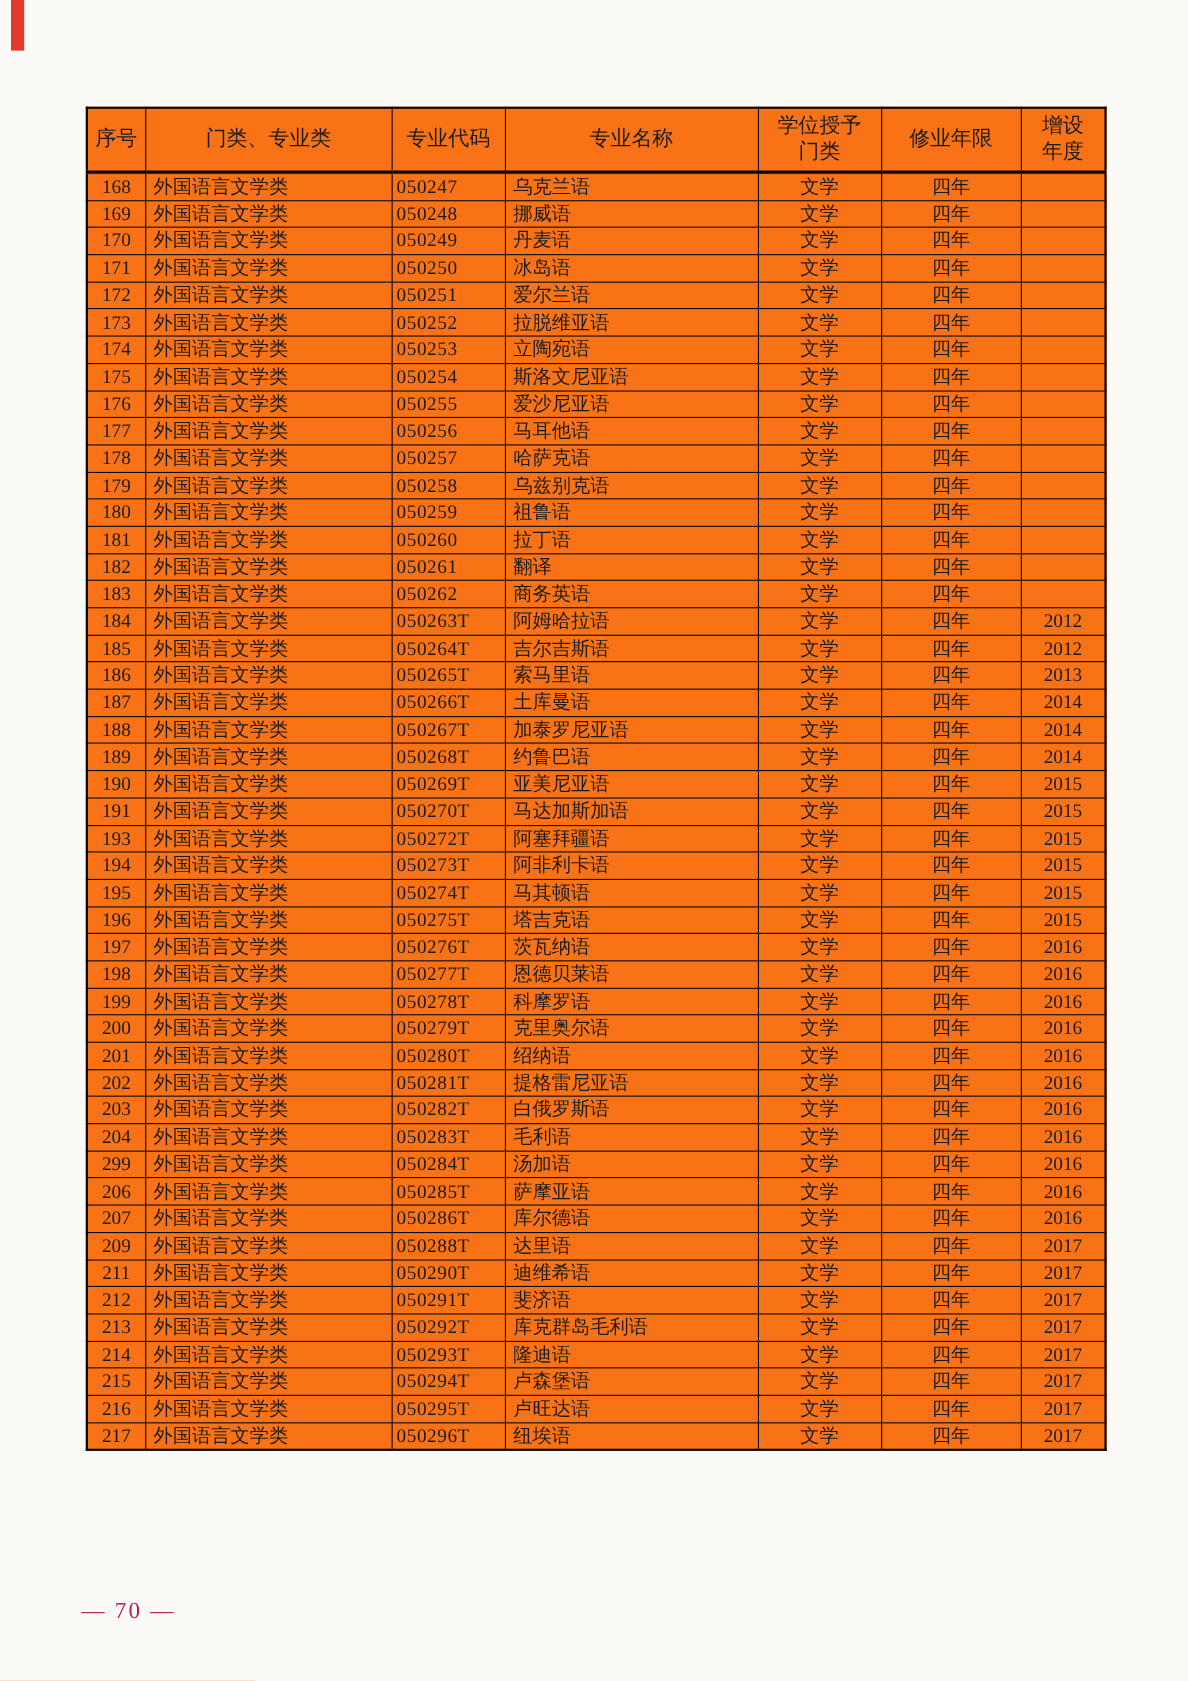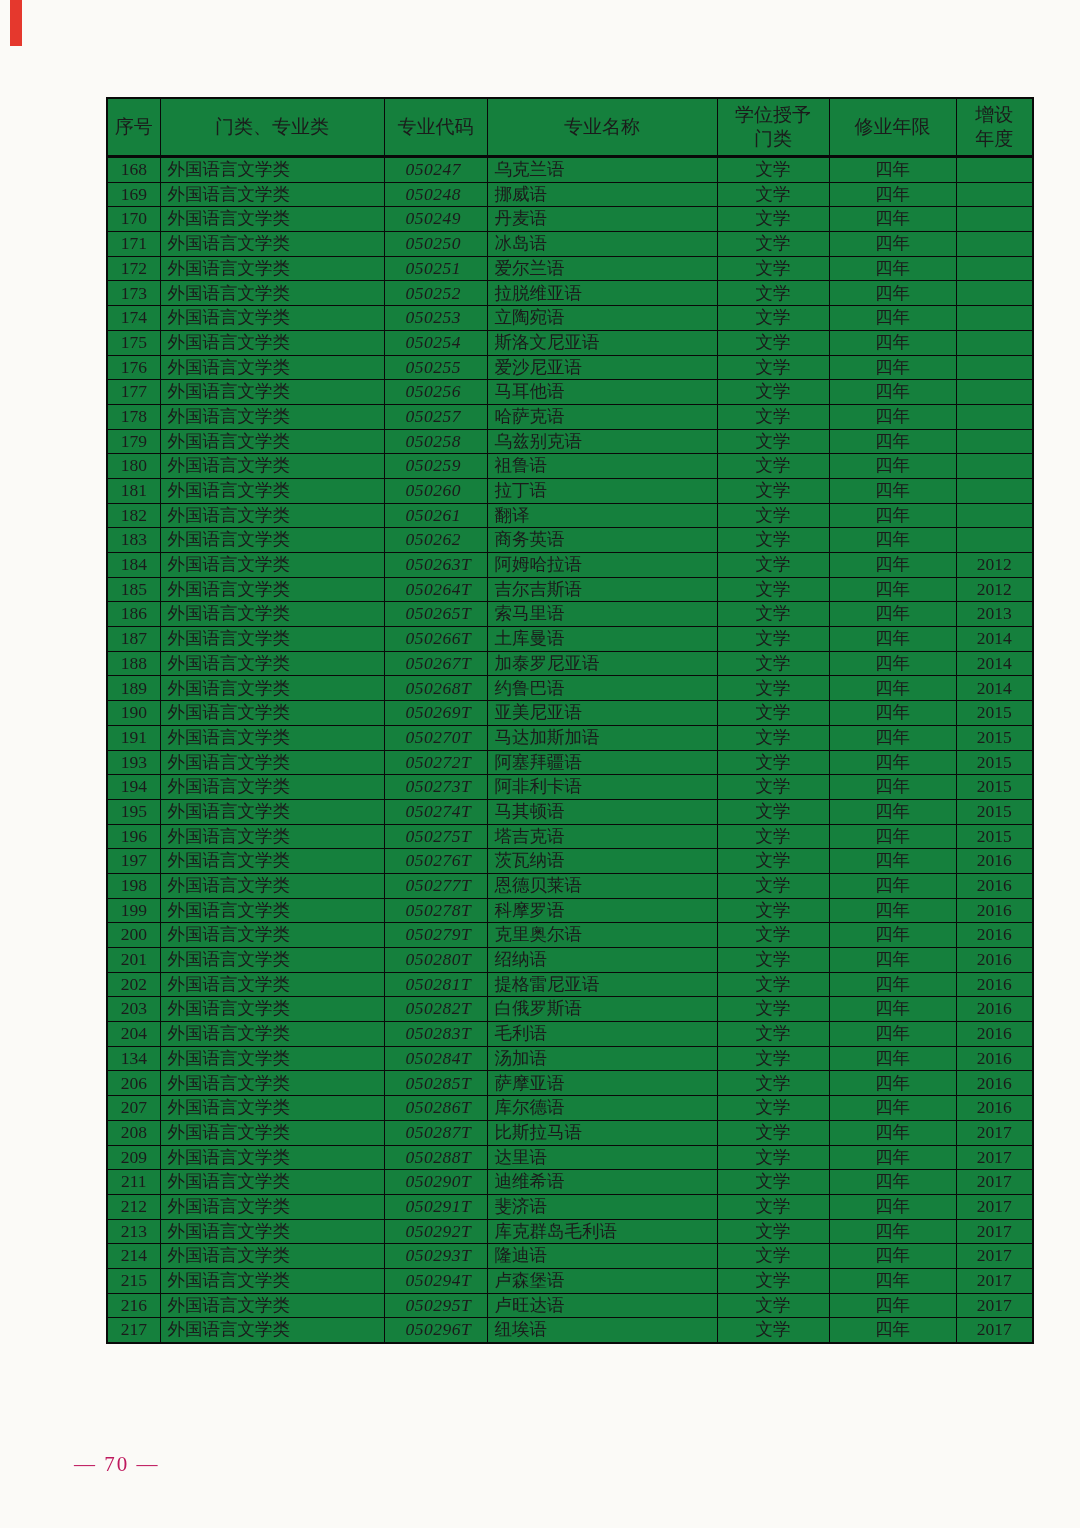--- a/index.html
+++ b/index.html
@@ -22,22 +22,21 @@
     width: 12px;
     height: 46px;
   }
   .majors-table {
     position: absolute;
     left: 78px;
     top: 97px;
     width: 926px;
     border-collapse: collapse;
     table-layout: fixed;
-    background: #15803d;
-    margin-left: 28px;
+    background: #f97316;
   }
   .majors-table th,
   .majors-table td {
     border: 1.5px solid #090909;
     margin: 0;
     padding: 0 2px;
     overflow: hidden;
     white-space: nowrap;
     vertical-align: middle;
   }
@@ -53,21 +52,21 @@
     line-height: 1.25;
     border-bottom-width: 3px;
   }
   .majors-table tbody td {
     height: 23.7px;
     font-size: 17.5px;
     line-height: 1;
   }
   .majors-table tbody td.al-c { text-align: center; }
   .majors-table tbody td.al-l { text-align: left; padding-left: 7px; }
-  .majors-table tbody td.code { padding-left: 21px; letter-spacing: 0.5px; font-style: italic; }
+  .majors-table tbody td.code { padding-left: 4px; letter-spacing: 0.5px; }
   .page-number {
     position: absolute;
     left: 74px;
     top: 1452px;
     font-size: 21px;
     letter-spacing: 2px;
     color: #be185d;
   }
 </style>
 </head>
@@ -417,21 +416,21 @@
       <tr>
         <td class="al-c">204</td>
         <td class="al-l">外国语言文学类</td>
         <td class="al-l code">050283T</td>
         <td class="al-l">毛利语</td>
         <td class="al-c">文学</td>
         <td class="al-c">四年</td>
         <td class="al-c">2016</td>
       </tr>
       <tr>
-        <td class="al-c">134</td>
+        <td class="al-c">299</td>
         <td class="al-l">外国语言文学类</td>
         <td class="al-l code">050284T</td>
         <td class="al-l">汤加语</td>
         <td class="al-c">文学</td>
         <td class="al-c">四年</td>
         <td class="al-c">2016</td>
       </tr>
       <tr>
         <td class="al-c">206</td>
         <td class="al-l">外国语言文学类</td>
@@ -442,29 +441,20 @@
         <td class="al-c">2016</td>
       </tr>
       <tr>
         <td class="al-c">207</td>
         <td class="al-l">外国语言文学类</td>
         <td class="al-l code">050286T</td>
         <td class="al-l">库尔德语</td>
         <td class="al-c">文学</td>
         <td class="al-c">四年</td>
         <td class="al-c">2016</td>
-      </tr>
-      <tr>
-        <td class="al-c">208</td>
-        <td class="al-l">外国语言文学类</td>
-        <td class="al-l code">050287T</td>
-        <td class="al-l">比斯拉马语</td>
-        <td class="al-c">文学</td>
-        <td class="al-c">四年</td>
-        <td class="al-c">2017</td>
       </tr>
       <tr>
         <td class="al-c">209</td>
         <td class="al-l">外国语言文学类</td>
         <td class="al-l code">050288T</td>
         <td class="al-l">达里语</td>
         <td class="al-c">文学</td>
         <td class="al-c">四年</td>
         <td class="al-c">2017</td>
       </tr>

